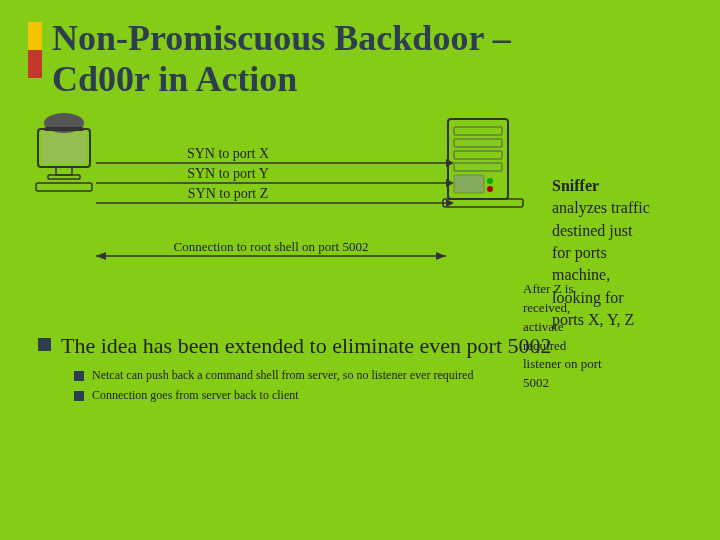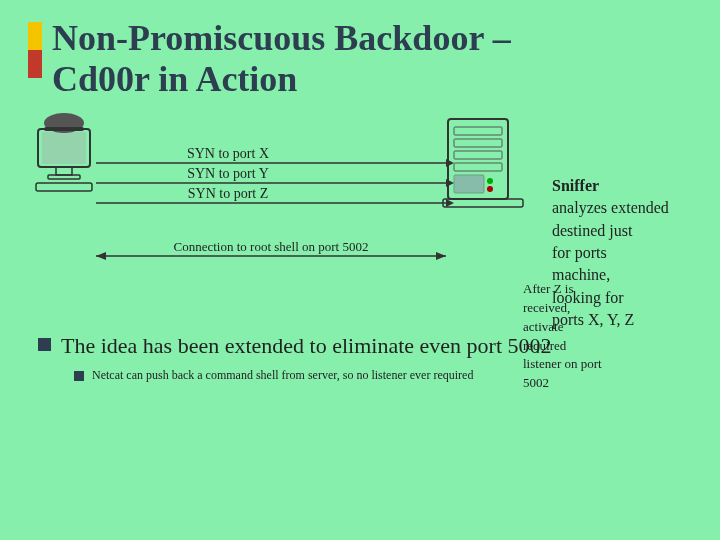--- a/index.html
+++ b/index.html
@@ -8,21 +8,21 @@
       height: 540px;
       background: #fff;
       font-family: 'Times New Roman', Times, serif;
       overflow: hidden;
       position: relative;
     }
 
     .slide {
       width: 720px;
       height: 540px;
-      background: #86efac;
+      background: #84cc16;
       position: relative;
       padding: 18px 28px 18px 28px;
     }
 
     
     .title-area {
       display: flex;
       align-items: flex-start;
       margin-bottom: 10px;
     }
@@ -178,21 +178,21 @@
         <line x1="68" y1="145" x2="418" y2="145" stroke="#333" stroke-width="1.5"></line>
         <polygon points="78,141 68,145 78,149" fill="#333"></polygon>
         <polygon points="408,141 418,145 408,149" fill="#333"></polygon>
         <text x="243" y="140" font-size="13" font-family="Times New Roman, serif" fill="#222" text-anchor="middle">Connection to root shell on port 5002</text>
       </svg>
     </div>
 
     <div style="width:155px; padding-top:60px; padding-left:4px;">
       <div class="sniffer-note">
         <strong>Sniffer</strong><br>
-        <span>analyzes extended</span><br>
+        <span>analyzes traffic</span><br>
         destined just<br>
         <span>for ports</span><br>
         machine,<br>
         looking for<br>
         ports X, Y, Z
       </div>
     </div>
   </div>
 
   <div style="position:absolute; right:42px; top:280px; width:155px;">
@@ -209,16 +209,20 @@
   <div class="bullet-section" style="margin-top:0; padding-left:10px;">
     <div class="bullet-main">
       <div class="bullet-square"></div>
       <div class="bullet-main-text">The idea has been extended to eliminate even port 5002</div>
     </div>
     <div class="sub-bullets">
       <div class="sub-bullet">
         <div class="sub-bullet-square"></div>
         <div class="sub-bullet-text">Netcat can push back a command shell from server, so no listener ever required</div>
       </div>
+      <div class="sub-bullet">
+        <div class="sub-bullet-square"></div>
+        <div class="sub-bullet-text">Connection goes from server back to client</div>
+      </div>
     </div>
   </div>
 
 </div>
 
 </body></html>

